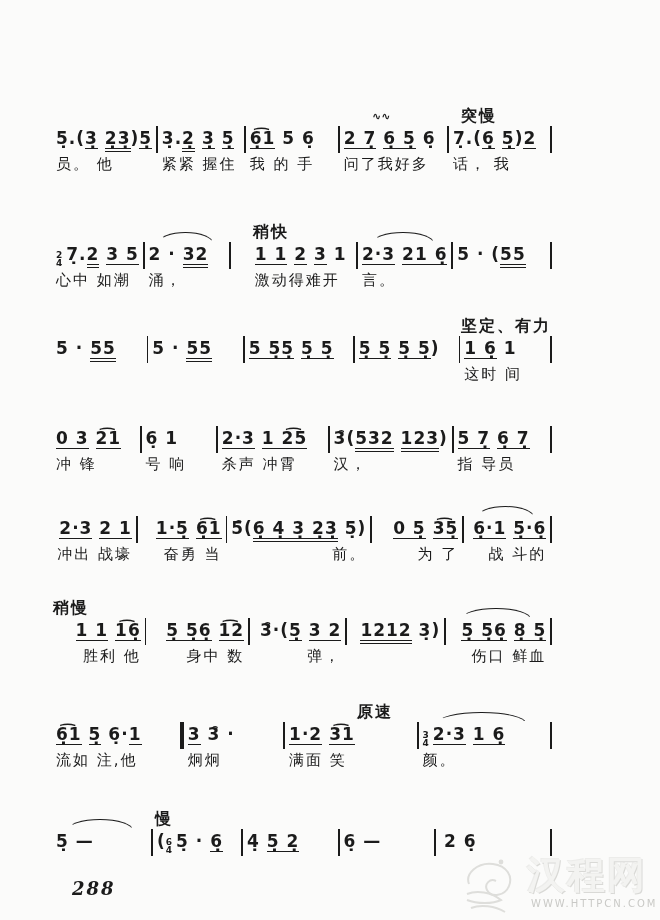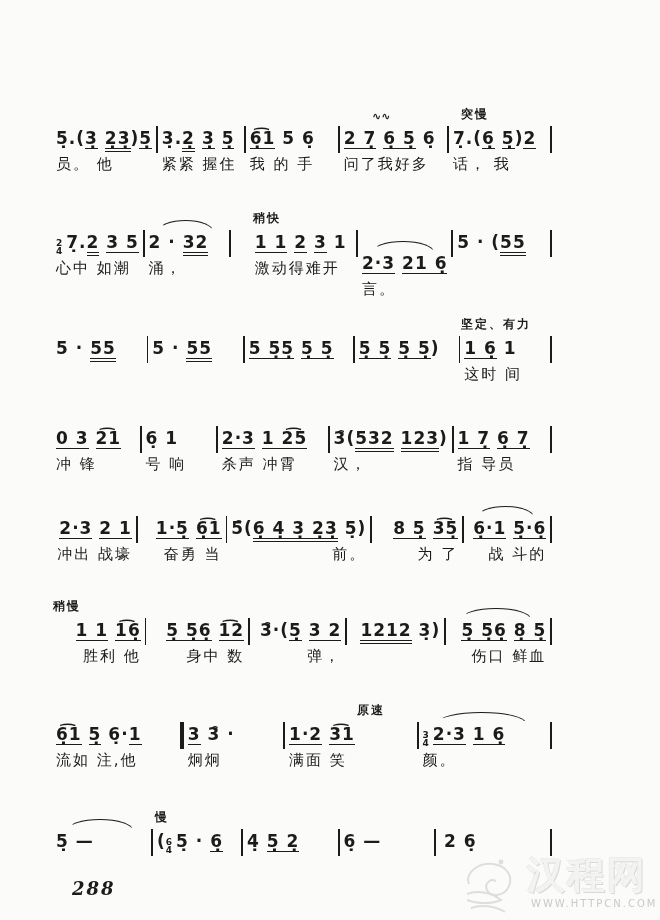--- a/index.html
+++ b/index.html
@@ -4,21 +4,21 @@
 <style>
   html,body{margin:0;padding:0;}
   body{
     width:660px;height:920px;position:relative;overflow:hidden;
     background:#fbfbfa;color:#1b1b1b;
     font-family:"DejaVu Sans",sans-serif;
   }
   #sheet{position:absolute;inset:0;}
   .line{position:absolute;left:52px;width:500px;height:80px;}
   .mark{
-    position:absolute;top:-2px;font-size:12px;font-weight:bold;
+    position:absolute;top:-2px;font-size:16px;font-weight:bold;
     letter-spacing:2px;white-space:nowrap;
   }
   .mark.squig{font-size:11px;letter-spacing:0;top:2px;}
   .notesrow{
     position:absolute;top:17px;left:0;right:0;
     display:flex;align-items:flex-start;
   }
   .measure{flex-grow:1;flex-basis:0;position:relative;padding:0 4px;}
   .notes{
     font-size:17px;font-weight:bold;letter-spacing:1px;
@@ -92,42 +92,42 @@
             <div class="lyric">问了我好多</div>
           </div>
           <div class="bar"></div>
           <div class="measure" style="flex-grow: 105;">
             <div class="notes">7̣.(<span class="u1">6̣</span> <span class="u1">5̣</span>)<span class="u1">2</span></div>
             <div class="lyric">话， 我</div>
           </div>
           <div class="bar"></div>
         </div>
       </div>
-      <div class="line" style="top: 212px;">
+      <div class="line" style="top: 224px;">
         <div class="mark" style="left: 201px;">稍快</div>
         <div class="notesrow">
           <div class="measure" style="flex-grow: 95;">
             <div class="notes"><span class="ts">
                 <b>2</b>
                 <b>4</b>
               </span>7̣.<span class="u2">2</span> <span class="u1">3 5</span></div>
             <div class="lyric">心中 如潮</div>
           </div>
           <div class="bar"></div>
           <div class="measure" style="flex-grow: 90;">
             <div class="notes">2 ·  <span class="u2">32</span><span class="arc"></span></div>
             <div class="lyric">涌，</div>
           </div>
           <div class="bar"></div>
           <div class="measure" style="flex-grow: 115; margin-left: 20px;">
             <div class="notes"><span class="u1">1 1</span> <span class="u1">2</span> <span class="u1">3</span> 1</div>
             <div class="lyric">激动得难开</div>
           </div>
           <div class="bar"></div>
-          <div class="measure" style="flex-grow: 100; margin-top: 21px;">
+          <div class="measure" style="flex-grow: 100;">
             <div class="notes"><span class="u1">2·3</span> <span class="u1">21 6̣</span><span class="arc"></span></div>
             <div class="lyric">言。</div>
           </div>
           <div class="bar"></div>
           <div class="measure" style="flex-grow: 105;">
             <div class="notes">5 · (<span class="u2">55</span></div>
             <div class="lyric"></div>
           </div>
           <div class="bar"></div>
         </div>
@@ -178,21 +178,21 @@
             <div class="notes"><span class="u1">2·3</span> <span class="u1">1 2͡5</span></div>
             <div class="lyric">杀声 冲霄</div>
           </div>
           <div class="bar"></div>
           <div class="measure" style="flex-grow: 118;">
             <div class="notes">3̑(<span class="u2">532</span> <span class="u2">123</span>)</div>
             <div class="lyric">汉，</div>
           </div>
           <div class="bar"></div>
           <div class="measure" style="flex-grow: 100;">
-            <div class="notes"><span class="u1">1 7̣</span> <span class="u1">6̣ 7̣</span></div>
+            <div class="notes"><span class="u1">5 7̣</span> <span class="u1">6̣ 7̣</span></div>
             <div class="lyric">指 导员</div>
           </div>
           <div class="bar"></div>
         </div>
       </div>
       <div class="line" style="top: 498px; text-align: right;">
         <div class="notesrow">
           <div class="measure" style="flex-grow: 95;">
             <div class="notes"><span class="u1">2·3</span> <span class="u1">2 1</span></div>
             <div class="lyric">冲出 战壕</div>
@@ -202,21 +202,21 @@
             <div class="notes"><span class="u1">1·5̣</span> <span class="u1">6̣͡1</span></div>
             <div class="lyric">奋勇 当</div>
           </div>
           <div class="bar"></div>
           <div class="measure" style="flex-grow: 118;">
             <div class="notes">5̑(<span class="u2">6̣ 4̣ 3̣ 2̣3̣</span> 5̣)</div>
             <div class="lyric">前。</div>
           </div>
           <div class="bar"></div>
           <div class="measure" style="flex-grow: 103;">
-            <div class="notes"><span class="u1">8 5̣</span> <span class="u1">3͡5̣</span></div>
+            <div class="notes"><span class="u1">0 5̣</span> <span class="u1">3͡5̣</span></div>
             <div class="lyric">为  了</div>
           </div>
           <div class="bar"></div>
           <div class="measure" style="flex-grow: 98;">
             <div class="notes"><span class="u1">6̣·1</span> <span class="u1">5̣·6̣</span><span class="arc"></span></div>
             <div class="lyric">战 斗的</div>
           </div>
           <div class="bar"></div>
         </div>
       </div>

